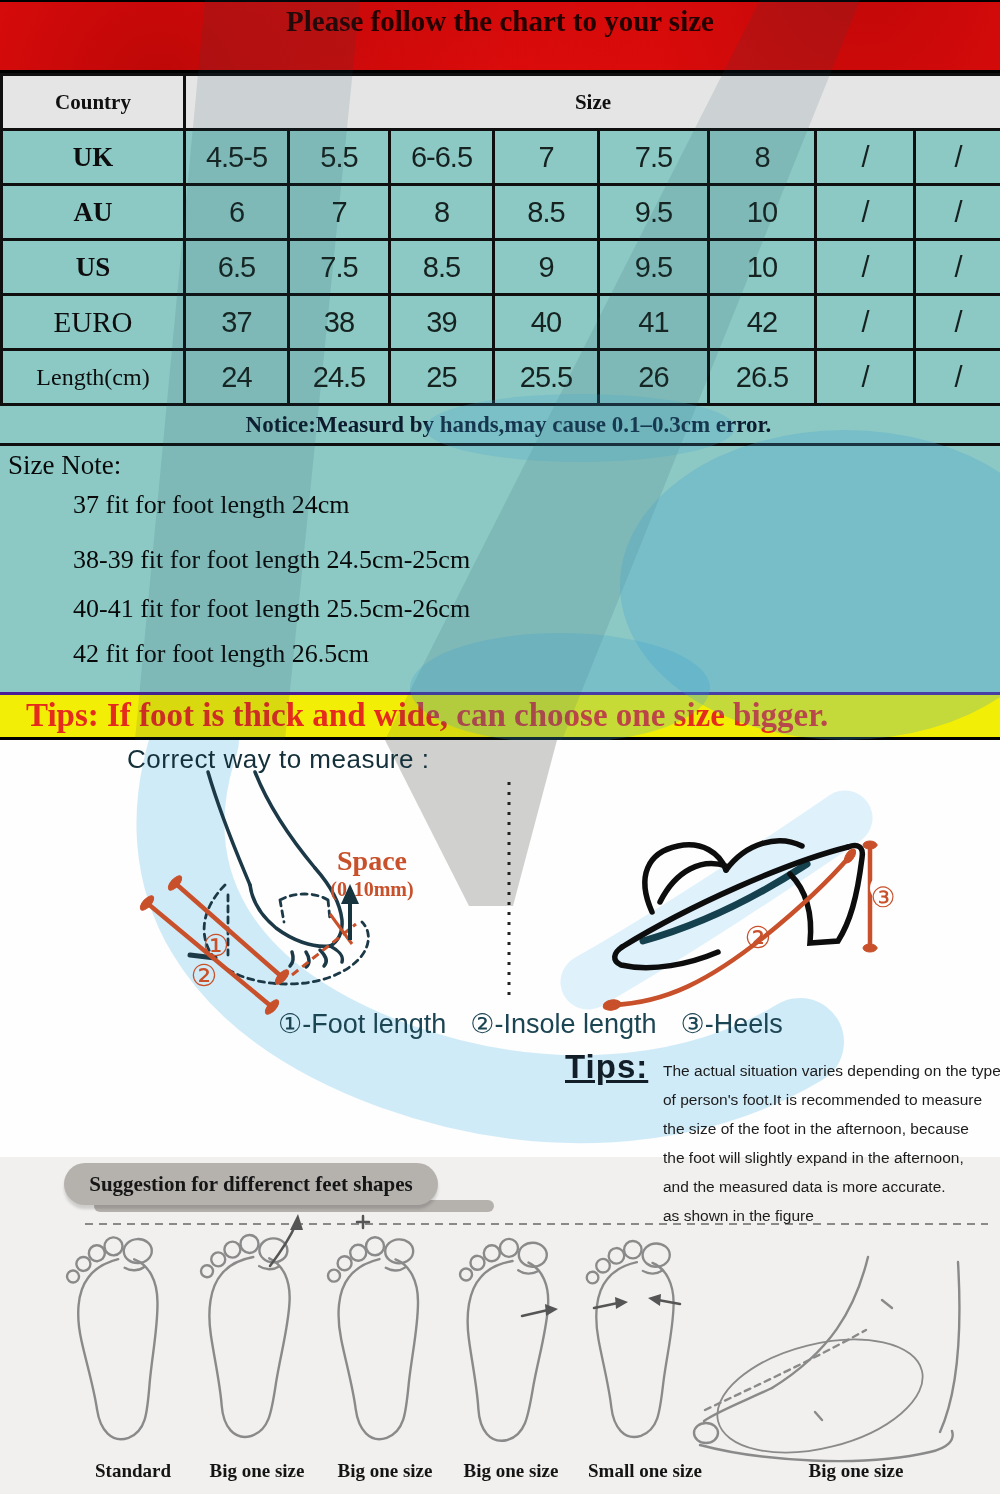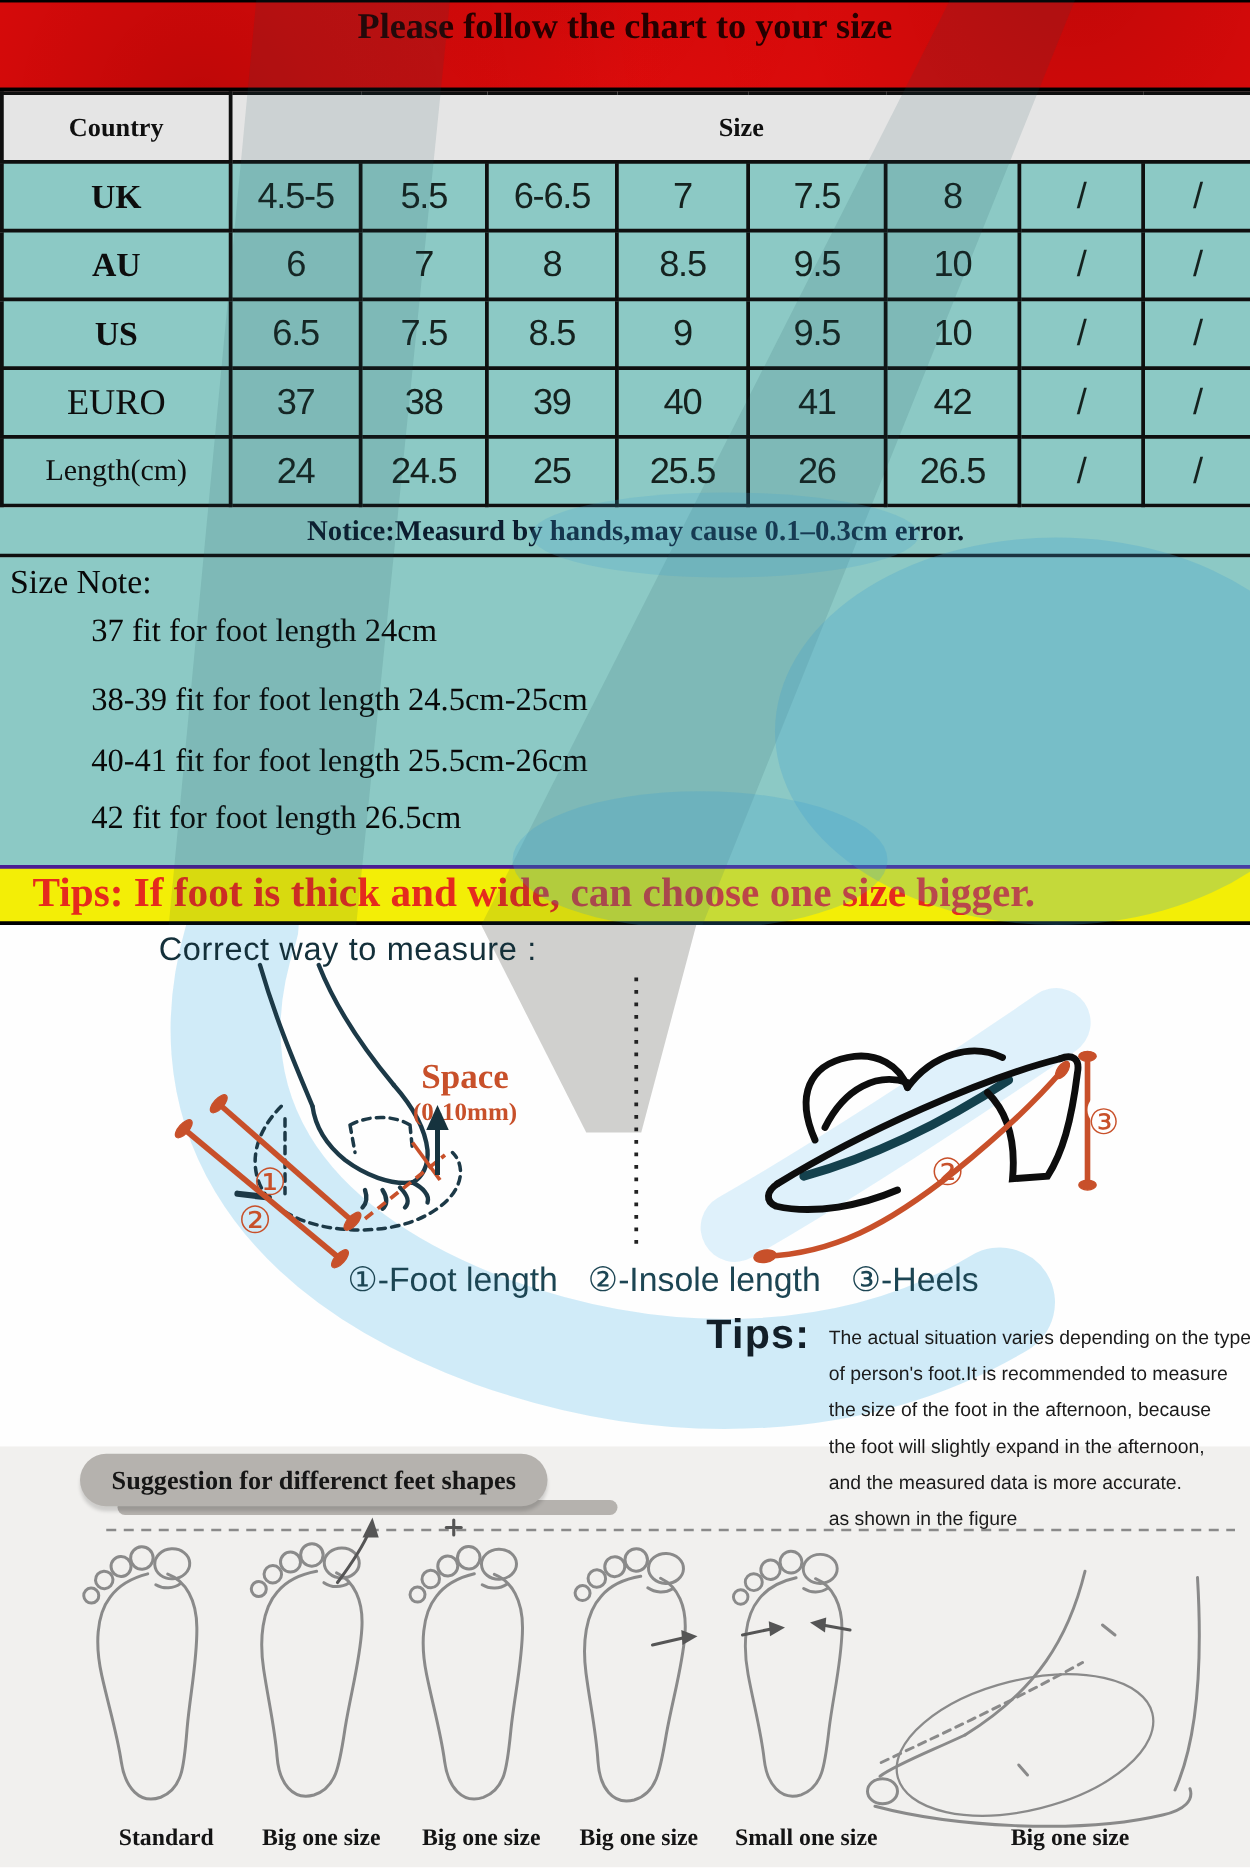--- a/index.html
+++ b/index.html
@@ -56,21 +56,21 @@
     position:absolute; left:114px; top:4px; font-family:"Liberation Sans", sans-serif;
     font-size:26px; color:#14303a; letter-spacing:.5px;margin-left:13px;
   }
   .measure svg.deco { position:absolute; left:0; top:0; }
   .legend {
     position:absolute; left:278px; top:268px; display:flex; gap:24px;
     font-family:"Liberation Sans", sans-serif; font-size:27px; color:#1c4553;
   }
   .tips-label {
     position:absolute; left:565px; top:308px; font-family:"Liberation Sans", sans-serif;
-    font-weight:bold; font-size:33px; color:#121e28; letter-spacing:1px;
+    font-weight:bold; font-size:33px; color:#121e28; letter-spacing:1px;text-decoration:underline;
   }
   .tips-text {
     position:absolute; left:663px; top:316px; width:335px;
     font-family:"Liberation Sans", sans-serif; font-size:15.5px; color:#1b1b1b;
   }
   .tips-text div { line-height:29px; white-space:nowrap; }
 
   
   .suggestion { position:relative; height:337px; background:#f1f0ee; z-index:1; }
   .pill {

